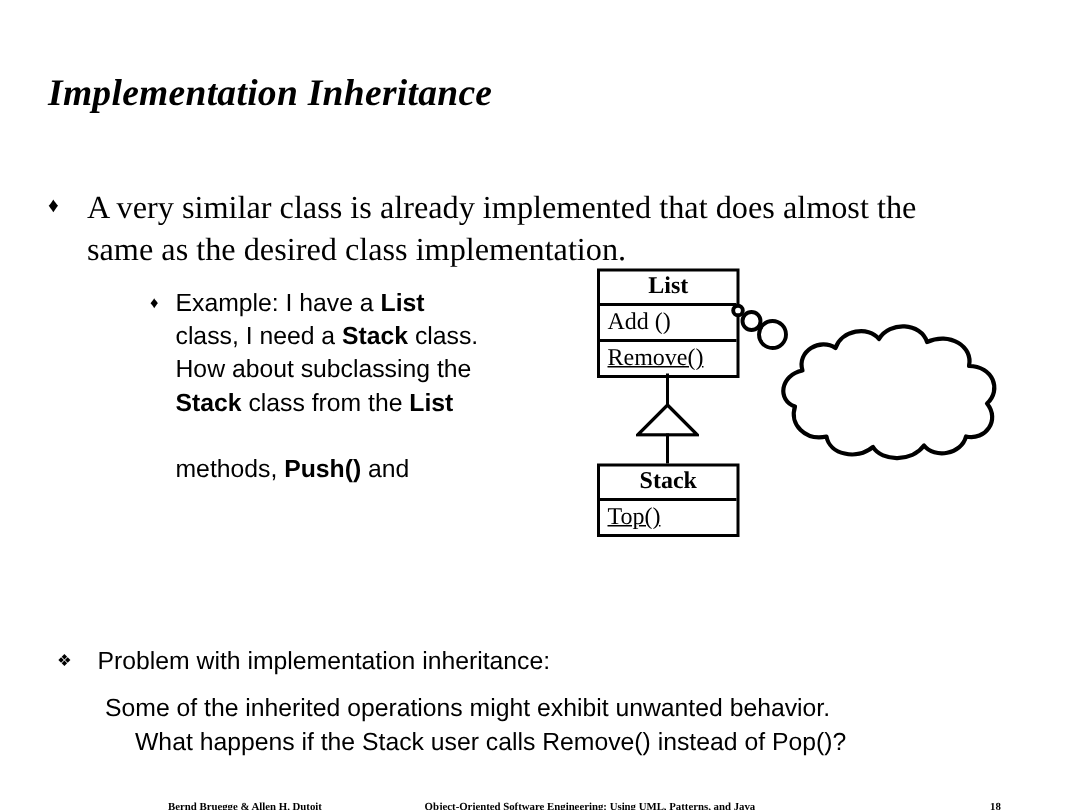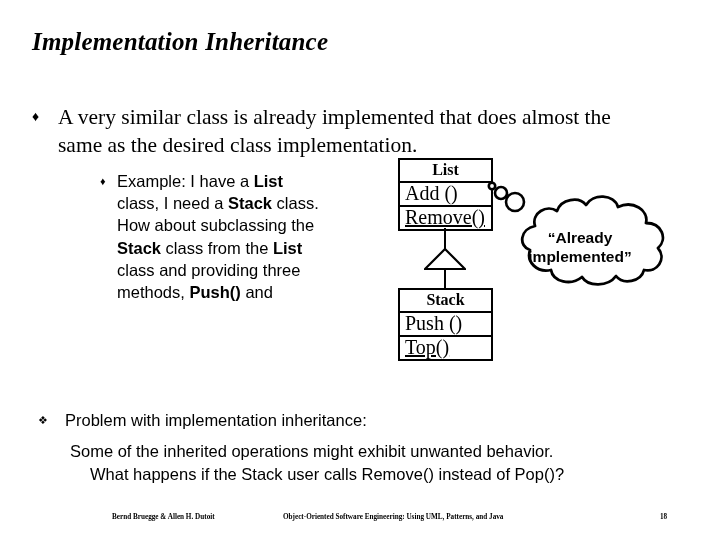--- a/index.html
+++ b/index.html
@@ -11,20 +11,21 @@
     height: 540px;
     background: #ffffff;
     font-family: "Liberation Serif", serif;
     color: #000000;
     overflow: hidden;
   }
   #slide {
     position: relative;
     width: 720px;
     height: 454px;
+    margin-top: 21px;
   }
 
   
   #slide-title {
     position: absolute;
     left: 32px;
     top: 28px;
     font-family: "Liberation Serif", serif;
     font-style: italic;
     font-weight: 700;
@@ -88,21 +89,21 @@
     font-family: "Liberation Serif", serif;
     font-weight: bold;
     font-size: 16px;
     text-align: center;
     padding: 1px 0 2px 0;
     border-bottom: 2px solid #000;
     line-height: 18px;
   }
   .uml-row {
     font-family: "Liberation Serif", serif;
-    font-size: 20px;
+    font-size: 16px;
     padding: 1px 0 2px 5px;
     line-height: 19px;
     border-bottom: 2px solid #000;
   }
   .uml-row.last { border-bottom: none; text-decoration: underline; }
 
   #box-list { left: 398px; top: 158px; width: 95px; }
   #box-stack { left: 398px; top: 288px; width: 95px; }
 
   
@@ -208,40 +209,39 @@
     <span class="btext">A very similar class is already implemented that does almost the same as the desired class implementation.</span>
   </div>
 
   <div id="subbullet">
     <span class="marker2">♦</span>
     <span class="stext">
       <span>Example: I have a </span><span class="b">List</span><br>
       <span>class, I need a </span><span class="b">Stack</span><span> class.</span><br>
       <span>How about subclassing the</span><br>
       <span class="b">Stack</span><span> class from the </span><span class="b">List</span><br>
-      <span>class and providing three</span><br>
+      <br>
       <span>methods, </span><span class="b">Push()</span><span> and</span><br>
     </span>
   </div>
 
   <div class="uml-box" id="box-list">
     <div class="uml-head">List</div>
     <div class="uml-row">Add ()</div>
     <div class="uml-row last">Remove()</div>
   </div>
 
   <div id="gen-line-top"></div>
   <svg id="gen-triangle" width="42" height="22" viewBox="0 0 42 22">
     <polygon points="21,1 41,21 1,21" fill="#ffffff" stroke="#000000" stroke-width="2.2"></polygon>
   </svg>
   <div id="gen-line-bottom"></div>
 
   <div class="uml-box" id="box-stack">
     <div class="uml-head">Stack</div>
-    <div class="uml-row">Push ()</div>
     <div class="uml-row last">Top()</div>
   </div>
 
   <svg id="thought-bubble" viewBox="0 0 185 115">
     <g fill="#ffffff" stroke="#000000" stroke-width="2.6" stroke-linejoin="round">
       <circle cx="5" cy="6" r="3.2"></circle>
       <circle cx="14" cy="13" r="6"></circle>
       <circle cx="28" cy="22" r="9"></circle>
     </g>
     <path d="M48,46
@@ -250,24 +250,20 @@
              C106,13 127,14 131,27
              C146,20 162,30 159,43
              C175,43 181,59 171,68
              C180,79 170,93 157,90
              C154,102 136,105 129,96
              C121,107 101,107 95,97
              C84,106 66,102 64,90
              C50,93 39,82 43,70
              C31,66 33,49 48,46 Z" fill="#ffffff" stroke="#000000" stroke-width="2.8" stroke-linejoin="round"></path>
   </svg>
-  <div id="thought-text">
-    <span>“Already</span><br>
-    <span>implemented”</span>
-  </div>
 
   <div id="bullet2">
     <span class="marker2">❖</span>
     <span class="stext">Problem with implementation inheritance:</span>
   </div>
   <div id="bullet2-sub">
     <span>Some of the inherited operations might exhibit unwanted behavior.</span>
     <span class="ln2">What happens if the Stack user calls Remove() instead of Pop()?</span>
   </div>
 

